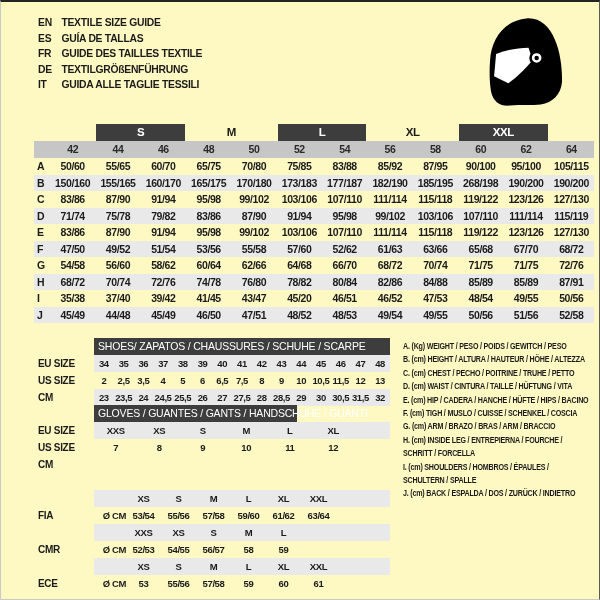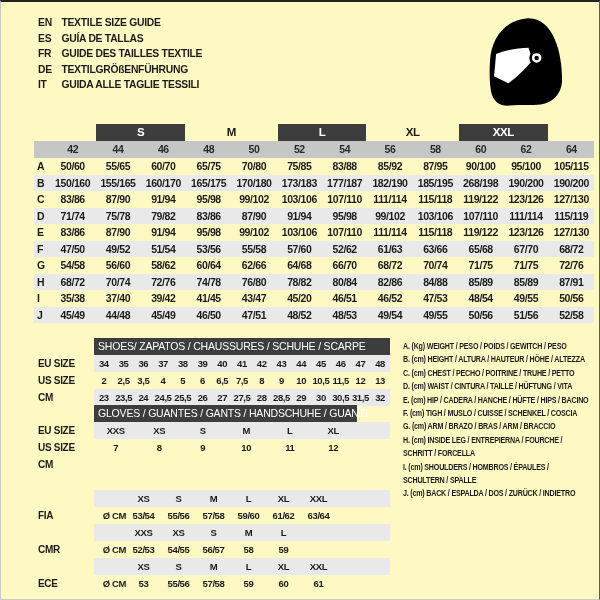--- a/index.html
+++ b/index.html
@@ -32,21 +32,21 @@
   .section{position:absolute;left:37px;}
   .sec-row{display:flex;height:17px;line-height:17px;}
   .sec-label{width:56px;font-size:10px;font-weight:bold;letter-spacing:-0.3px;}
   .sec-title{width:296px;background:#3d3d3d;color:#fff;font-size:10.5px;font-weight:normal;
              padding-left:4px;letter-spacing:-0.2px;box-sizing:border-box;white-space:nowrap;}
   .sec-values{width:296px;display:grid;}
   .sec-values.shaded{background:#e9e9e9;}
   .sec-cell{text-align:center;font-size:9.5px;font-weight:bold;letter-spacing:-0.4px;}
   .shoes  .sec-values{grid-template-columns:repeat(15,1fr);}
   .gloves .sec-values{grid-template-columns:repeat(6,43.5px) 1fr;}
-  .gloves .sec-title{width:263px;text-align:center;}
+  .gloves .sec-title{width:203px;text-align:center;}
   .helmet .sec-values{grid-template-columns:32px repeat(6,35px) 1fr;}
   .helmet .sec-cell.unit{text-align:right;white-space:nowrap;}
   #shoes-section{top:336px;}
   #gloves-section{top:403px;}
   #helmet-section{top:471px;}
   
   .legend{position:absolute;left:402px;top:338px;width:240px;font-size:8.7px;font-weight:bold;
           letter-spacing:-0.25px;transform:scaleX(0.82);transform-origin:0 0;}
   .legend-line{line-height:13.4px;white-space:nowrap;}
 </style>

